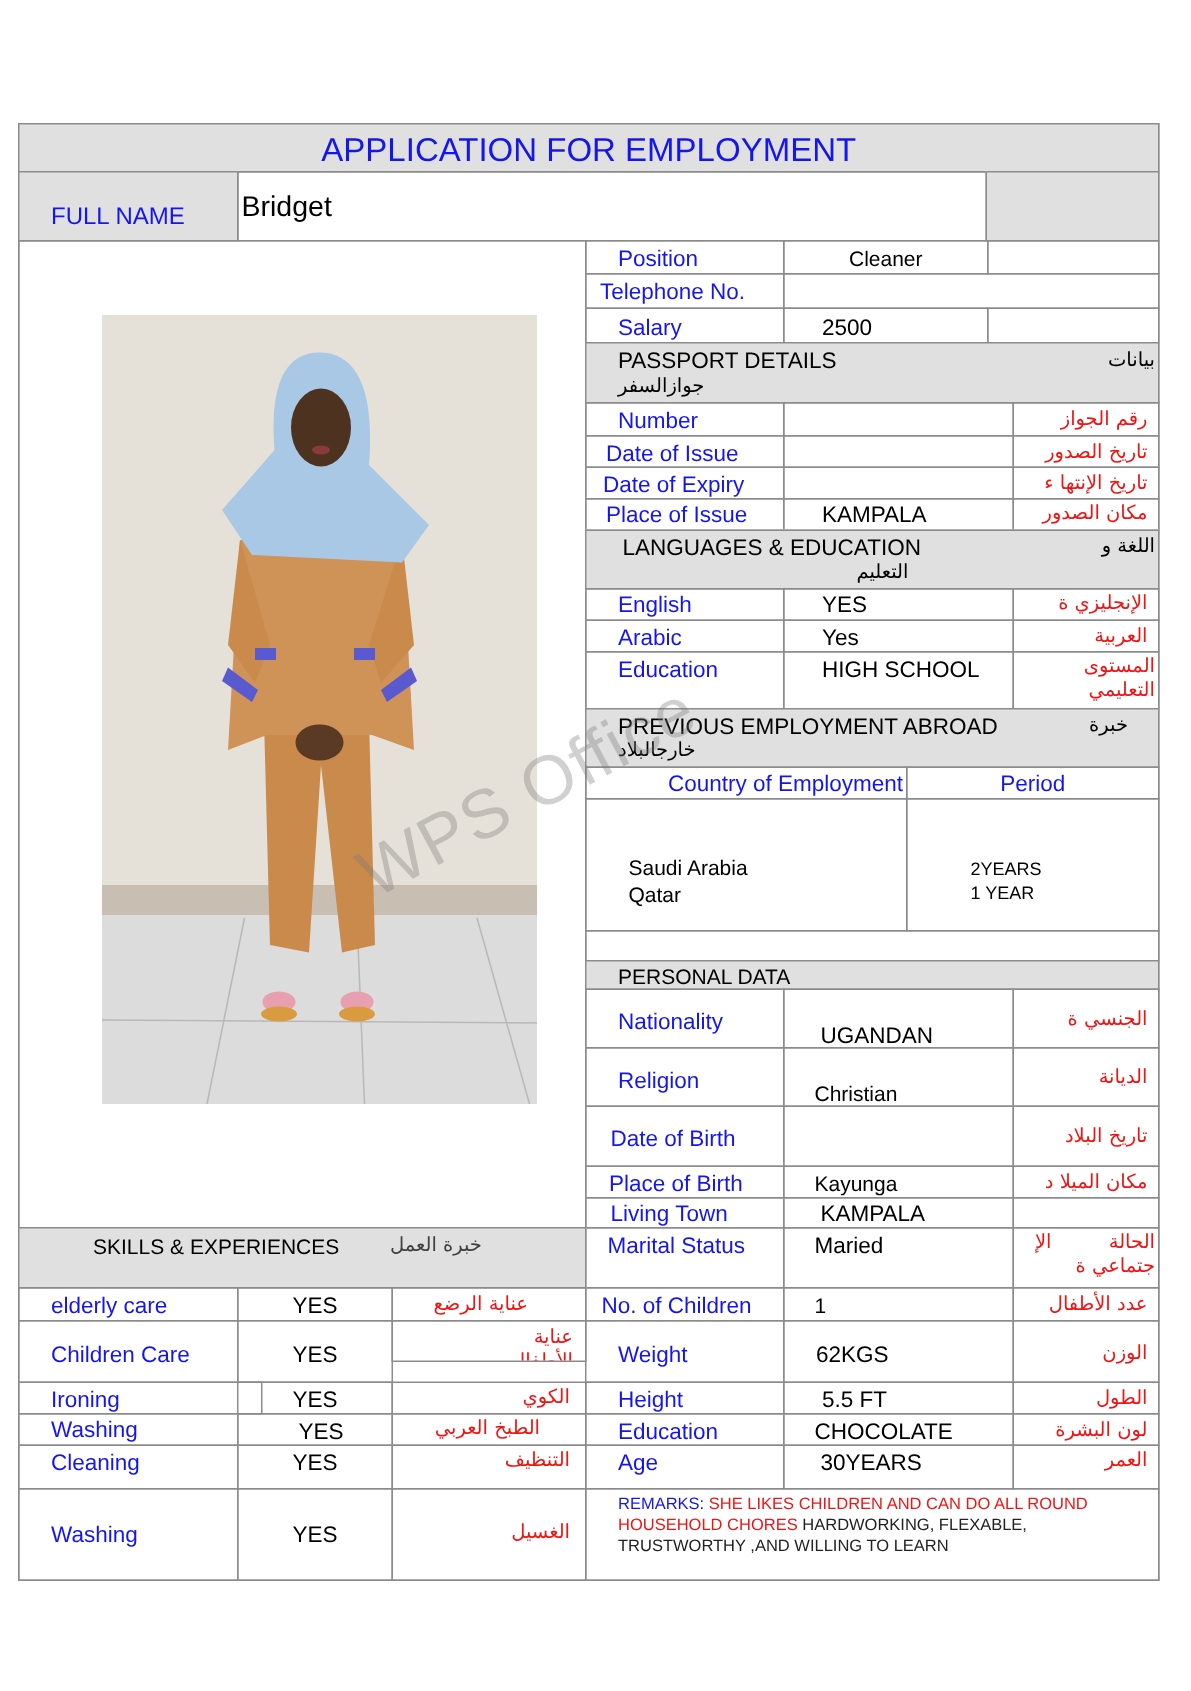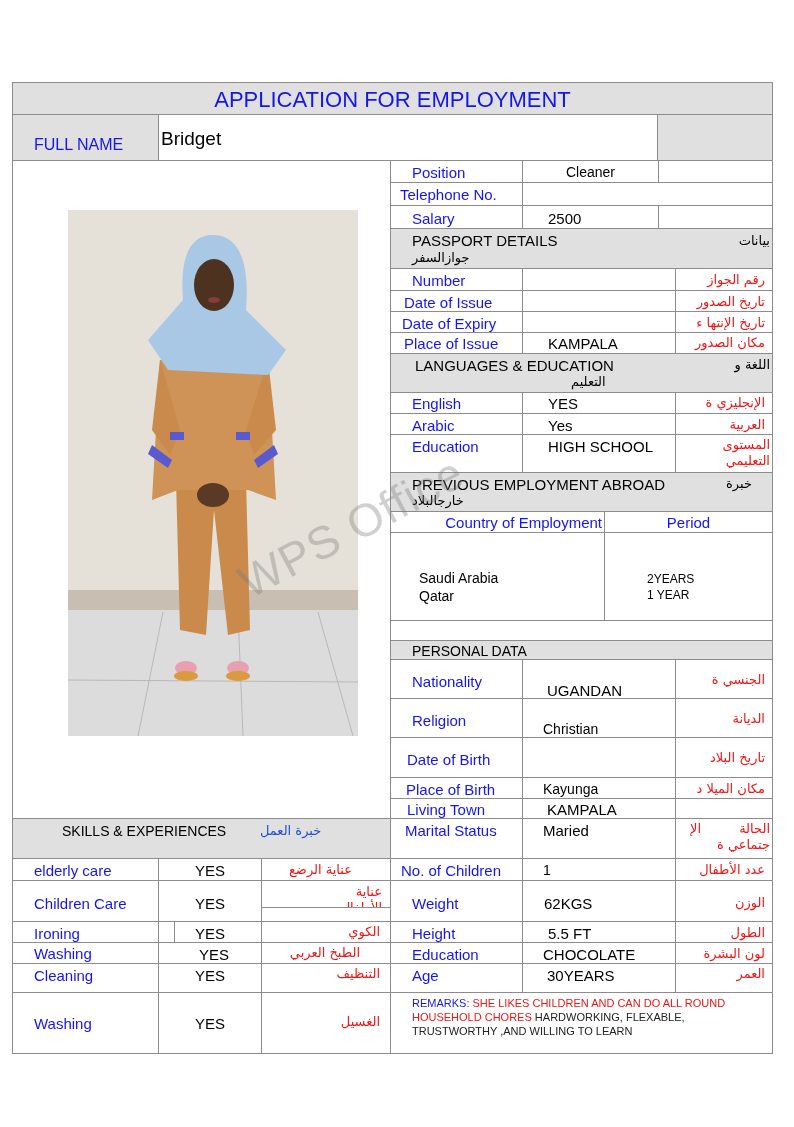--- a/index.html
+++ b/index.html
@@ -315,21 +315,21 @@
 <div class="cell" style="left:390px;top:992px;width:383px;height:62px;">
   <div class="abs" style="left:21px;top:3px;width:340px;font-size:11px;line-height:14px;">
     <span class="blue">REMARKS:</span>
     <span class="red">SHE LIKES CHILDREN AND CAN DO ALL ROUND HOUSEHOLD CHORES</span>
     <span style="color:#222;">HARDWORKING, FLEXABLE, TRUSTWORTHY ,AND WILLING TO LEARN</span>
   </div>
 </div>
 
 <div class="cell gray" style="left:12px;top:818px;width:379px;height:41px;">
   <div class="abs hdr" style="left:49px;top:4px;font-size:14px;">SKILLS &amp; EXPERIENCES</div>
-  <div class="abs ar" style="left:247px;top:4px;color:#1d4ed8;">خبرة العمل</div>
+  <div class="abs ar" style="left:247px;top:4px;color:#404040;">خبرة العمل</div>
 </div>
 
 <div class="cell" style="left:12px;top:858px;width:147px;height:23px;">
   <div class="abs blue lbl" style="left:21px;top:3px;">elderly care</div>
 </div>
 <div class="cell" style="left:158px;top:858px;width:104px;height:23px;">
   <div class="abs val" style="left:0;right:0;text-align:center;top:3px;">YES</div>
 </div>
 <div class="cell" style="left:261px;top:858px;width:130px;height:23px;">
   <div class="abs ar red" style="right:38px;top:3px;">عناية الرضع</div>

